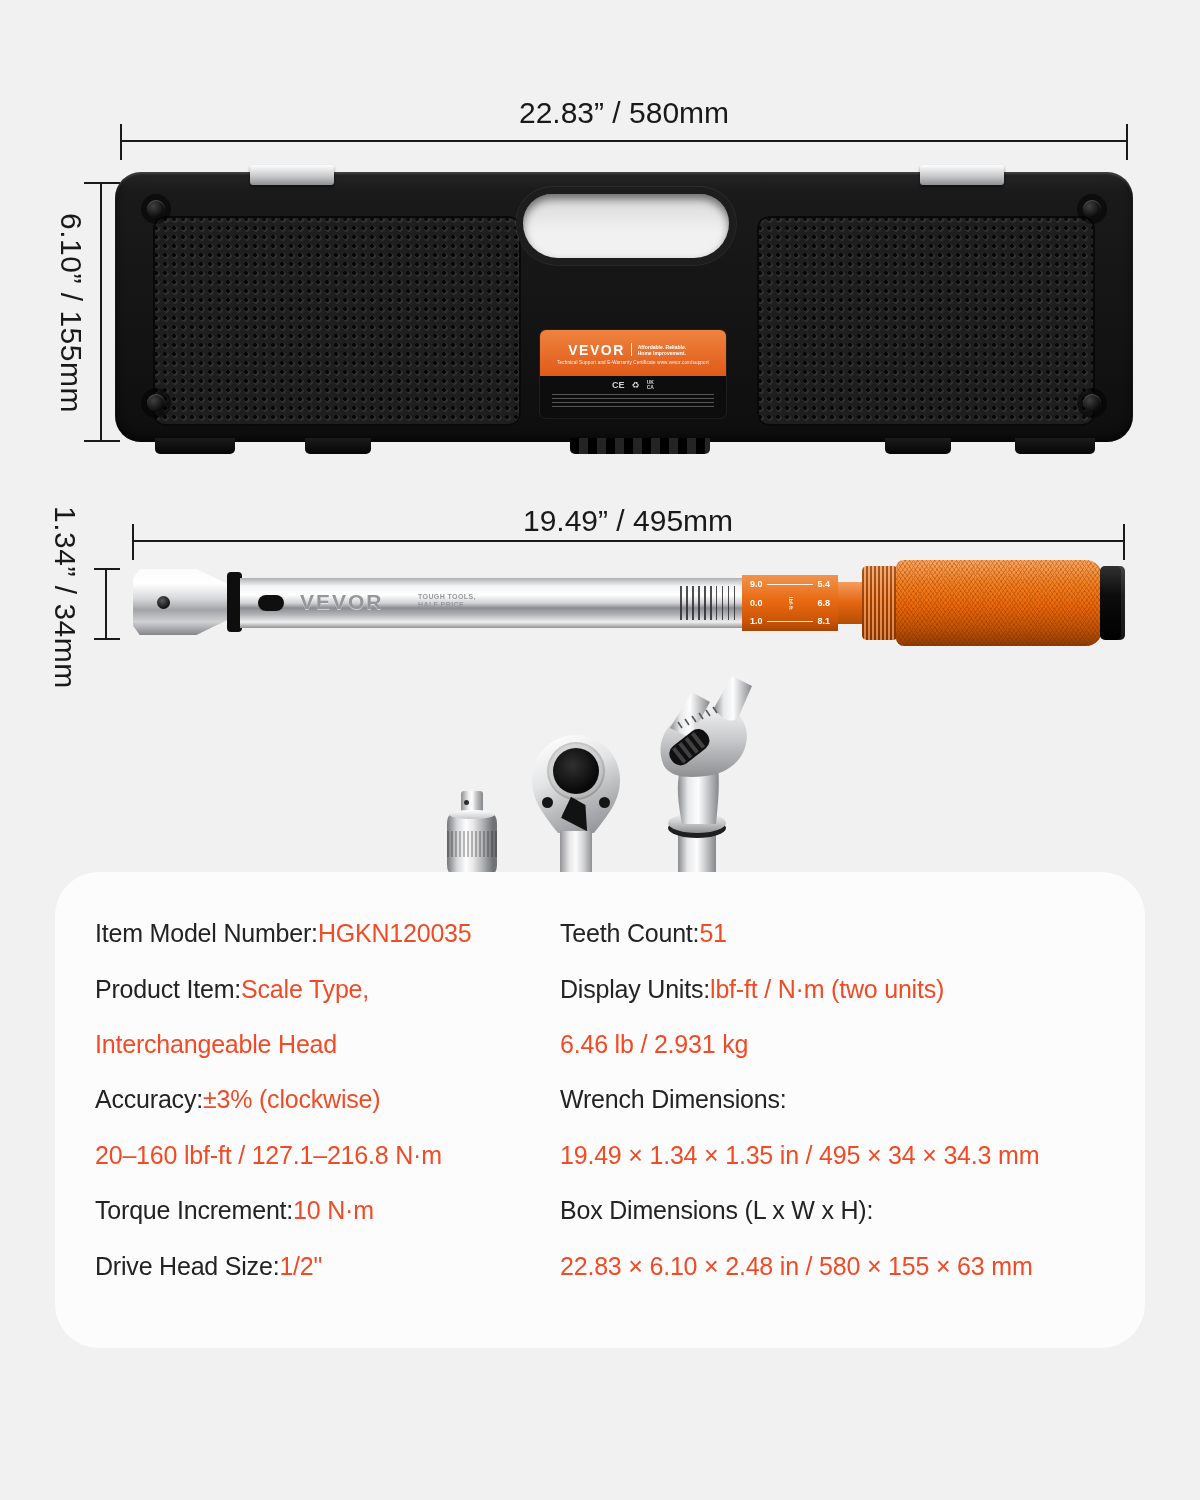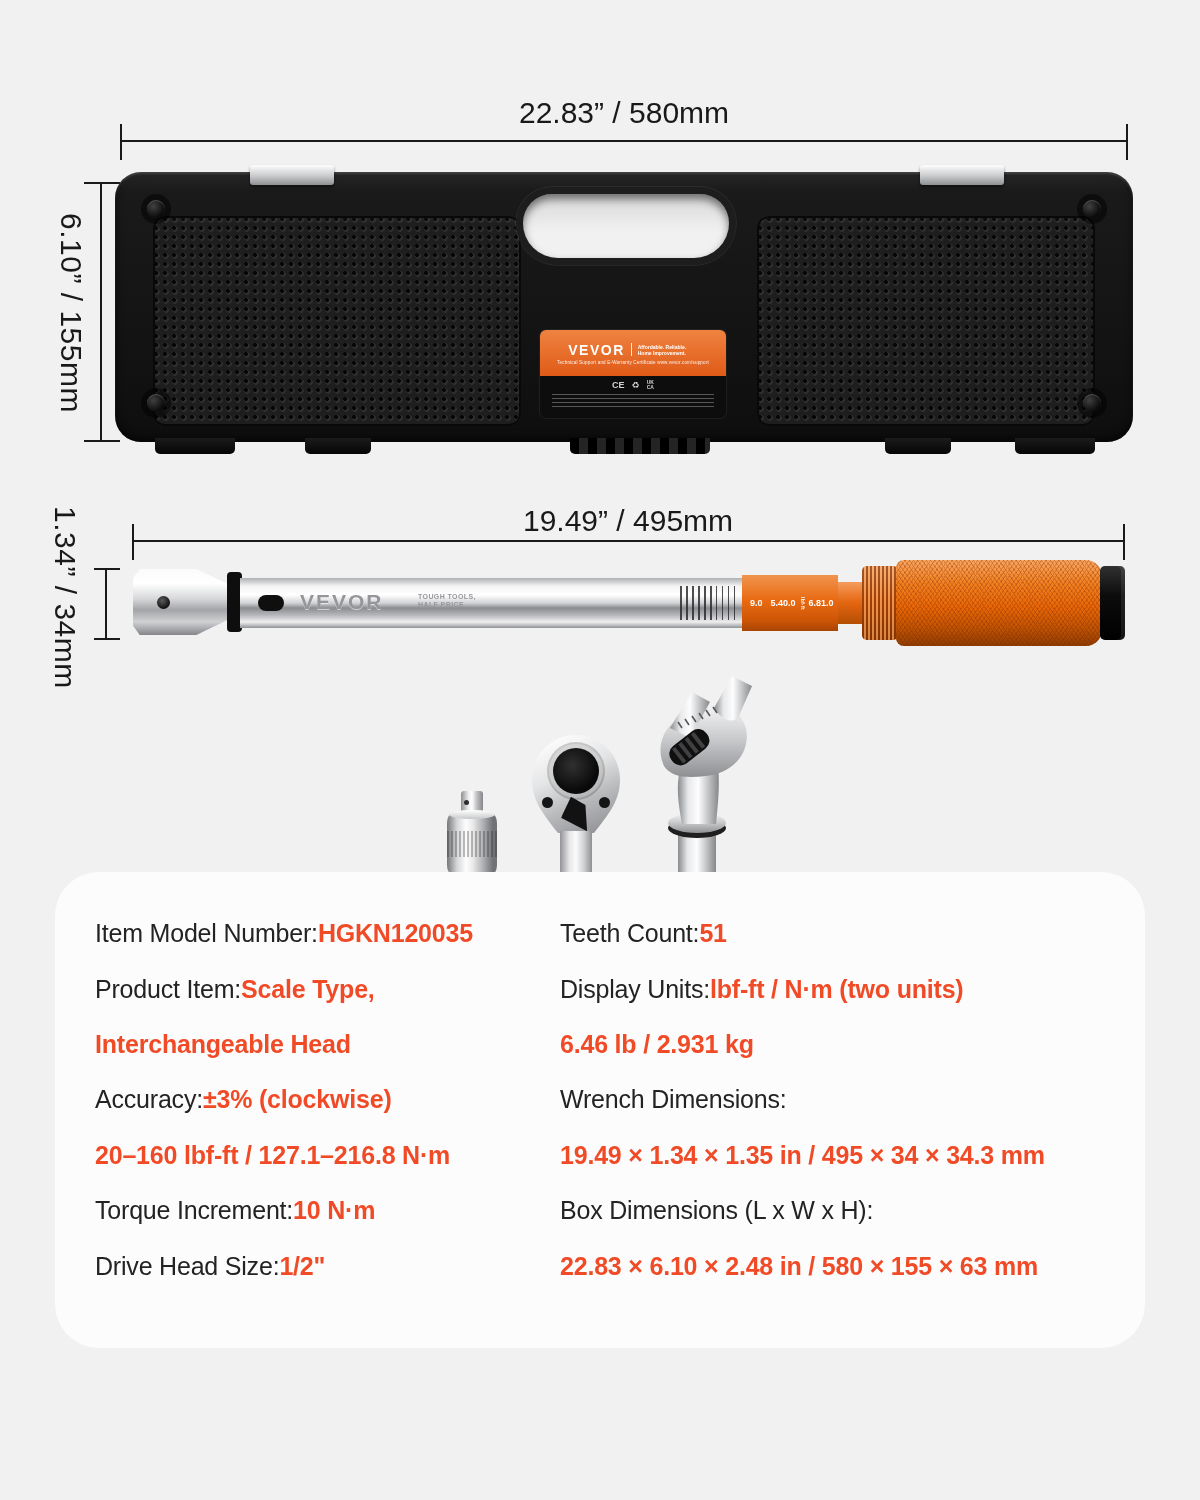--- a/index.html
+++ b/index.html
@@ -68,21 +68,21 @@
   .w-shaft{position:absolute;left:107px;top:18px;width:502px;height:50px;
        background:linear-gradient(180deg,#aeafb2 0%,#f3f3f4 16%,#ffffff 34%,#d2d3d5 50%,#8b8c8f 60%,#b5b6b9 74%,#efeff0 88%,#919295 100%);}
   .w-slot{position:absolute;left:18px;top:17px;width:26px;height:16px;border-radius:8px;background:#0f0f0f;}
   .w-brand{position:absolute;left:60px;top:12px;font-size:21px;font-weight:bold;color:#95969a;
        letter-spacing:2px;text-shadow:0 1px 0 rgba(255,255,255,.55);}
   .w-brand-sub{position:absolute;left:178px;top:15px;font-size:7px;line-height:8px;color:#97989c;
        font-weight:bold;letter-spacing:.4px;white-space:pre-line;}
   .w-ticks{position:absolute;right:4px;top:8px;width:58px;height:34px;
        background:repeating-linear-gradient(90deg,rgba(35,35,38,.8) 0 1.5px,transparent 1.5px 6px);}
   .w-scale{position:absolute;left:609px;top:15px;width:96px;height:56px;box-sizing:border-box;
-       padding:5px 8px;display:flex;flex-direction:row;justify-content:space-between;
+       padding:5px 8px;display:flex;flex-direction:column;justify-content:space-between;
        background:linear-gradient(180deg,#f0944e,#e96a12 45%,#cf5607 80%,#a84503);}
   .ws-row{display:flex;justify-content:space-between;align-items:center;color:#fff;
        font-size:9px;font-weight:bold;line-height:9px;}
   .ws-dash{flex:1;height:1px;background:rgba(255,255,255,.9);margin:0 4px;}
   .ws-unit{font-size:5px;transform:rotate(90deg);letter-spacing:.3px;}
   .w-neck{position:absolute;left:705px;top:22px;width:26px;height:42px;
        background:linear-gradient(180deg,#f59d5e,#e4650f 50%,#b34e04);}
   .w-collar{position:absolute;left:729px;top:6px;width:36px;height:74px;border-radius:5px;
        background:linear-gradient(180deg,#f59a55,#ea6a10 45%,#b84f05);}
   .w-collar::after{content:"";position:absolute;inset:0;border-radius:5px;
@@ -119,21 +119,21 @@
        clip-path:polygon(22% 0,78% 18%,100% 100%,0 72%);transform:rotate(10deg);}
   .rt-tang{position:absolute;left:28px;top:96px;width:32px;height:50px;
        background:linear-gradient(90deg,#939497,#e8e8e9 30%,#fbfbfc 50%,#cfd0d2 75%,#8f9093);}
   .acc-awrench{position:absolute;left:626px;top:674px;width:142px;height:206px;}
   
   .spec{position:absolute;left:55px;top:872px;width:1090px;height:476px;background:#fdfcfc;border-radius:44px;}
   .spec-col{position:absolute;top:34px;}
   .spec-col.cl{left:40px;}.spec-col.cr{left:505px;}
   .spec-row{height:55.4px;display:flex;align-items:center;font-size:25px;color:#232323;
        letter-spacing:-.2px;white-space:nowrap;}
-  .spec-row .em{color:#f04b26;font-weight:bold;}
+  .spec-row .em{color:#f04b26;font-weight:normal;}
 </style>
 </head>
 <body>
 
 <div class="stage">
 
   <div class="hlabel" style="left:624px;top:96px;">22.83” / 580mm</div>
   <div class="hline" style="left:120px;top:140px;width:1008px;"></div>
 
   <div class="vlabel" style="left:54px;top:182px;height:262px;">6.10” / 155mm</div>

